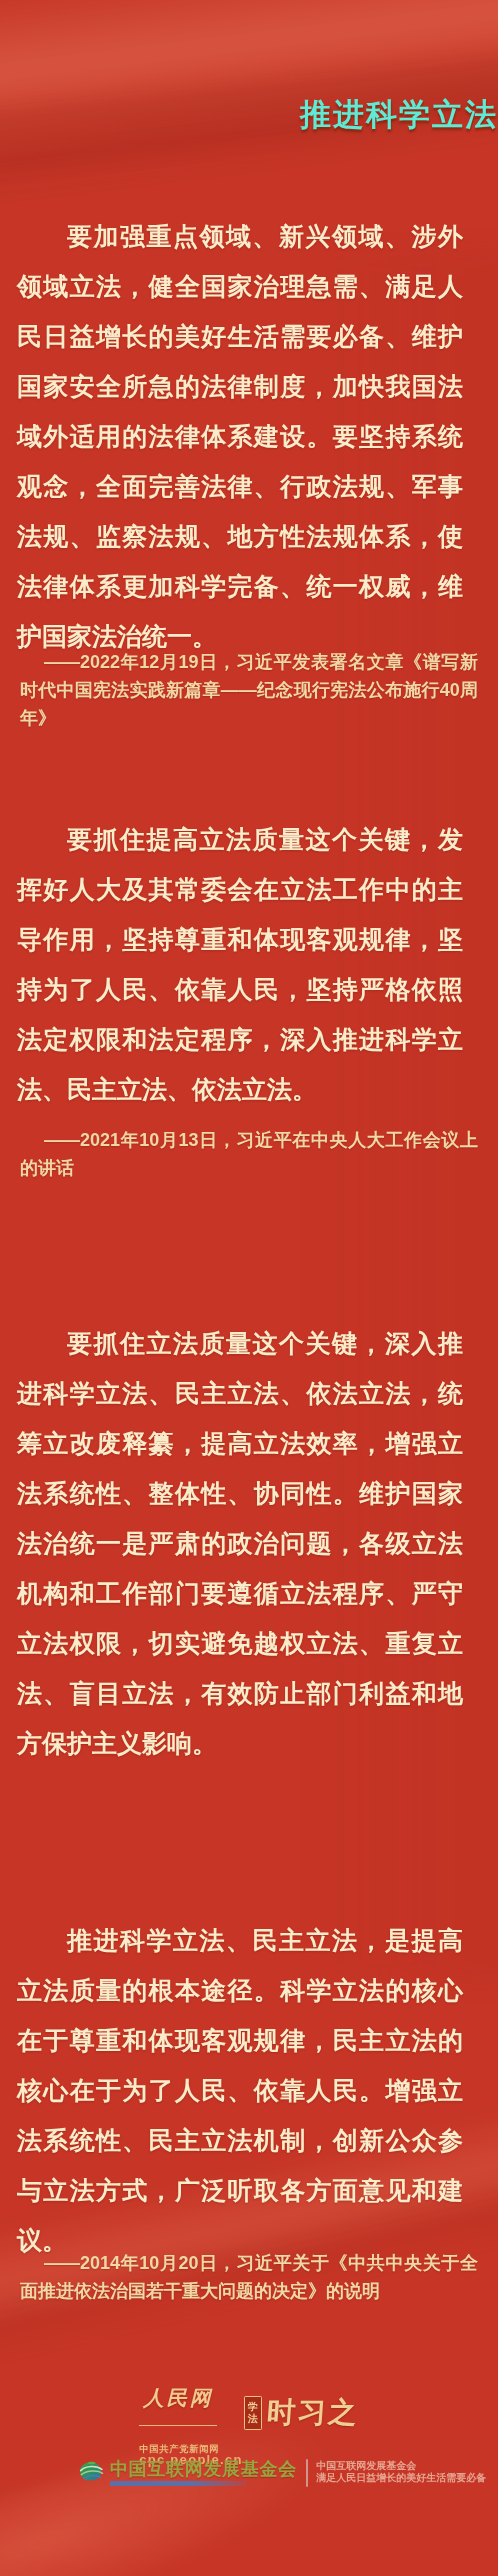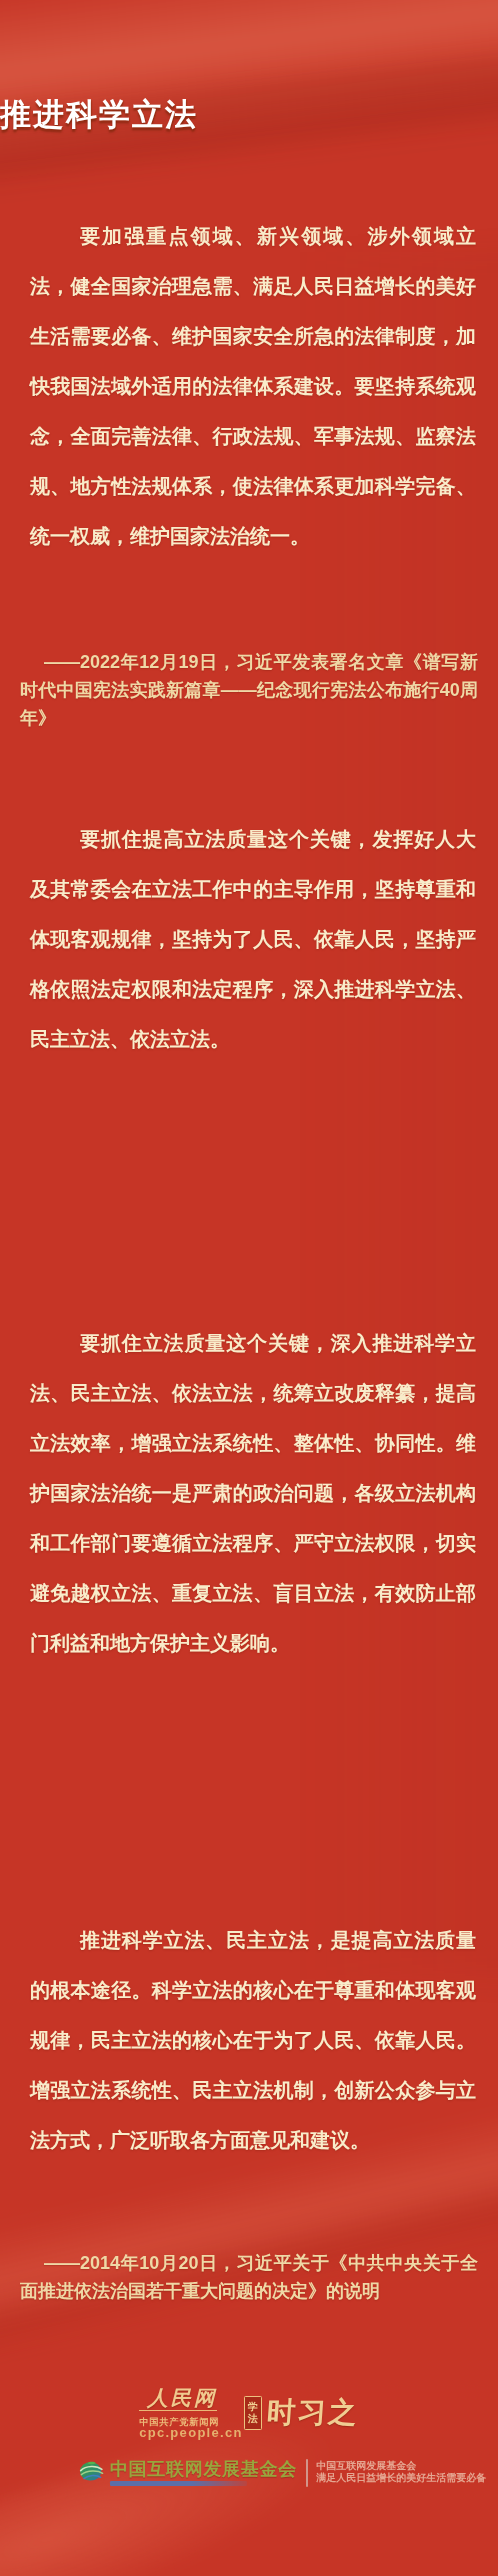--- a/index.html
+++ b/index.html
@@ -47,29 +47,29 @@
     filter:blur(6.6px);
   }
   .fold-right{
     top:252px;right:-80px;width:279px;height:1727px;
     background:linear-gradient(to right,rgba(150,30,15,0),rgba(150,30,15,.10));
     filter:blur(13.3px);
   }
 
   .title{
     position:absolute;top:94px;left:0;width:100%;
-    text-align:left;
+    text-align:right;
     font-size:31px;font-weight:bold;letter-spacing:2px;
-    color:#ffffff;
+    color:#5eead4;
     text-shadow:0 2.7px 2px rgba(110,35,5,.55), 1.3px 1.3px 0 rgba(140,50,10,.35);
   }
 
   .quote-text{
-    position:absolute;left:30px;width:446px;
-    font-size:20px;line-height:50px;font-weight:bold;
+    position:absolute;left:17px;width:446px;
+    font-size:25px;line-height:50px;font-weight:bold;
     color:#f9ecca;
     text-align:justify;text-justify:inter-ideograph;
     text-indent:50px;
     text-shadow:0 1.3px 2px rgba(130,30,15,.40);
   }
   .attribution{
     position:absolute;left:20px;width:458px;
     font-size:18px;line-height:28px;font-weight:bold;
     color:#efd8a6;
     text-align:justify;text-justify:inter-ideograph;
@@ -79,29 +79,29 @@
   .q1{top:211px;} .a1{top:635px;margin-top:13px;}
   .q2{top:814px;} .a2{top:1126px;}
   .q3{top:1318px;} .a3{top:1732px;}
   .q4{top:1915px;} .a4{top:2237px;margin-top:12px;}
 
   
   .logos-row{
     position:absolute;top:2388px;left:0;width:100%;
     display:flex;justify-content:center;align-items:flex-start;gap:26.6px;
   }
-  .people-logo{text-align:right;width:78px;}
+  .people-logo{text-align:center;width:78px;}
   .people-cal{
     font-family:"Liberation Serif",serif;
     font-size:20.6px;font-weight:bold;font-style:italic;
     color:#f0c98e;line-height:20px;letter-spacing:2.7px;
     text-shadow:0 1.3px 1.3px rgba(120,30,10,.5);
   }
   .people-sub{
-    margin-top:2px;padding-top:6px;
+    margin-top:17px;padding-top:18px;
     border-top:1.3px solid #e9b877;
     font-size:9.3px;font-weight:bold;letter-spacing:0.7px;
     color:#ecba79;line-height:10.6px;white-space:nowrap;
   }
   .people-url{
     margin-top:1px;font-size:13px;font-weight:bold;letter-spacing:1.3px;
     color:#e5af6e;line-height:8px;
   }
   .sxz-logo{display:flex;align-items:center;gap:5.3px;margin-top:5.3px;}
   .sxz-seal{
@@ -150,20 +150,21 @@
   <div class="fold fold-mid"></div>
   <div class="fold fold-bottom"></div>
   <div class="fold fold-right"></div>
 
   <div class="title">推进科学立法</div>
 
   <div class="quote-text q1">要加强重点领域、新兴领域、涉外领域立法，健全国家治理急需、满足人民日益增长的美好生活需要必备、维护国家安全所急的法律制度，加快我国法域外适用的法律体系建设。要坚持系统观念，全面完善法律、行政法规、军事法规、监察法规、地方性法规体系，使法律体系更加科学完备、统一权威，维护国家法治统一。</div>
   <div class="attribution a1">——2022年12月19日，习近平发表署名文章《谱写新时代中国宪法实践新篇章——纪念现行宪法公布施行40周年》</div>
 
   <div class="quote-text q2">要抓住提高立法质量这个关键，发挥好人大及其常委会在立法工作中的主导作用，坚持尊重和体现客观规律，坚持为了人民、依靠人民，坚持严格依照法定权限和法定程序，深入推进科学立法、民主立法、依法立法。</div>
+  <div class="attribution a2">——2021年10月13日，习近平在中央人大工作会议上的讲话</div>
 
   <div class="quote-text q3">要抓住立法质量这个关键，深入推进科学立法、民主立法、依法立法，统筹立改废释纂，提高立法效率，增强立法系统性、整体性、协同性。维护国家法治统一是严肃的政治问题，各级立法机构和工作部门要遵循立法程序、严守立法权限，切实避免越权立法、重复立法、盲目立法，有效防止部门利益和地方保护主义影响。</div>
 
   <div class="quote-text q4">推进科学立法、民主立法，是提高立法质量的根本途径。科学立法的核心在于尊重和体现客观规律，民主立法的核心在于为了人民、依靠人民。增强立法系统性、民主立法机制，创新公众参与立法方式，广泛听取各方面意见和建议。</div>
   <div class="attribution a4">——2014年10月20日，习近平关于《中共中央关于全面推进依法治国若干重大问题的决定》的说明</div>
 
   <div class="logos-row">
     <div class="people-logo">
       <div class="people-cal">人民网</div>
       <div class="people-sub">中国共产党新闻网</div>

